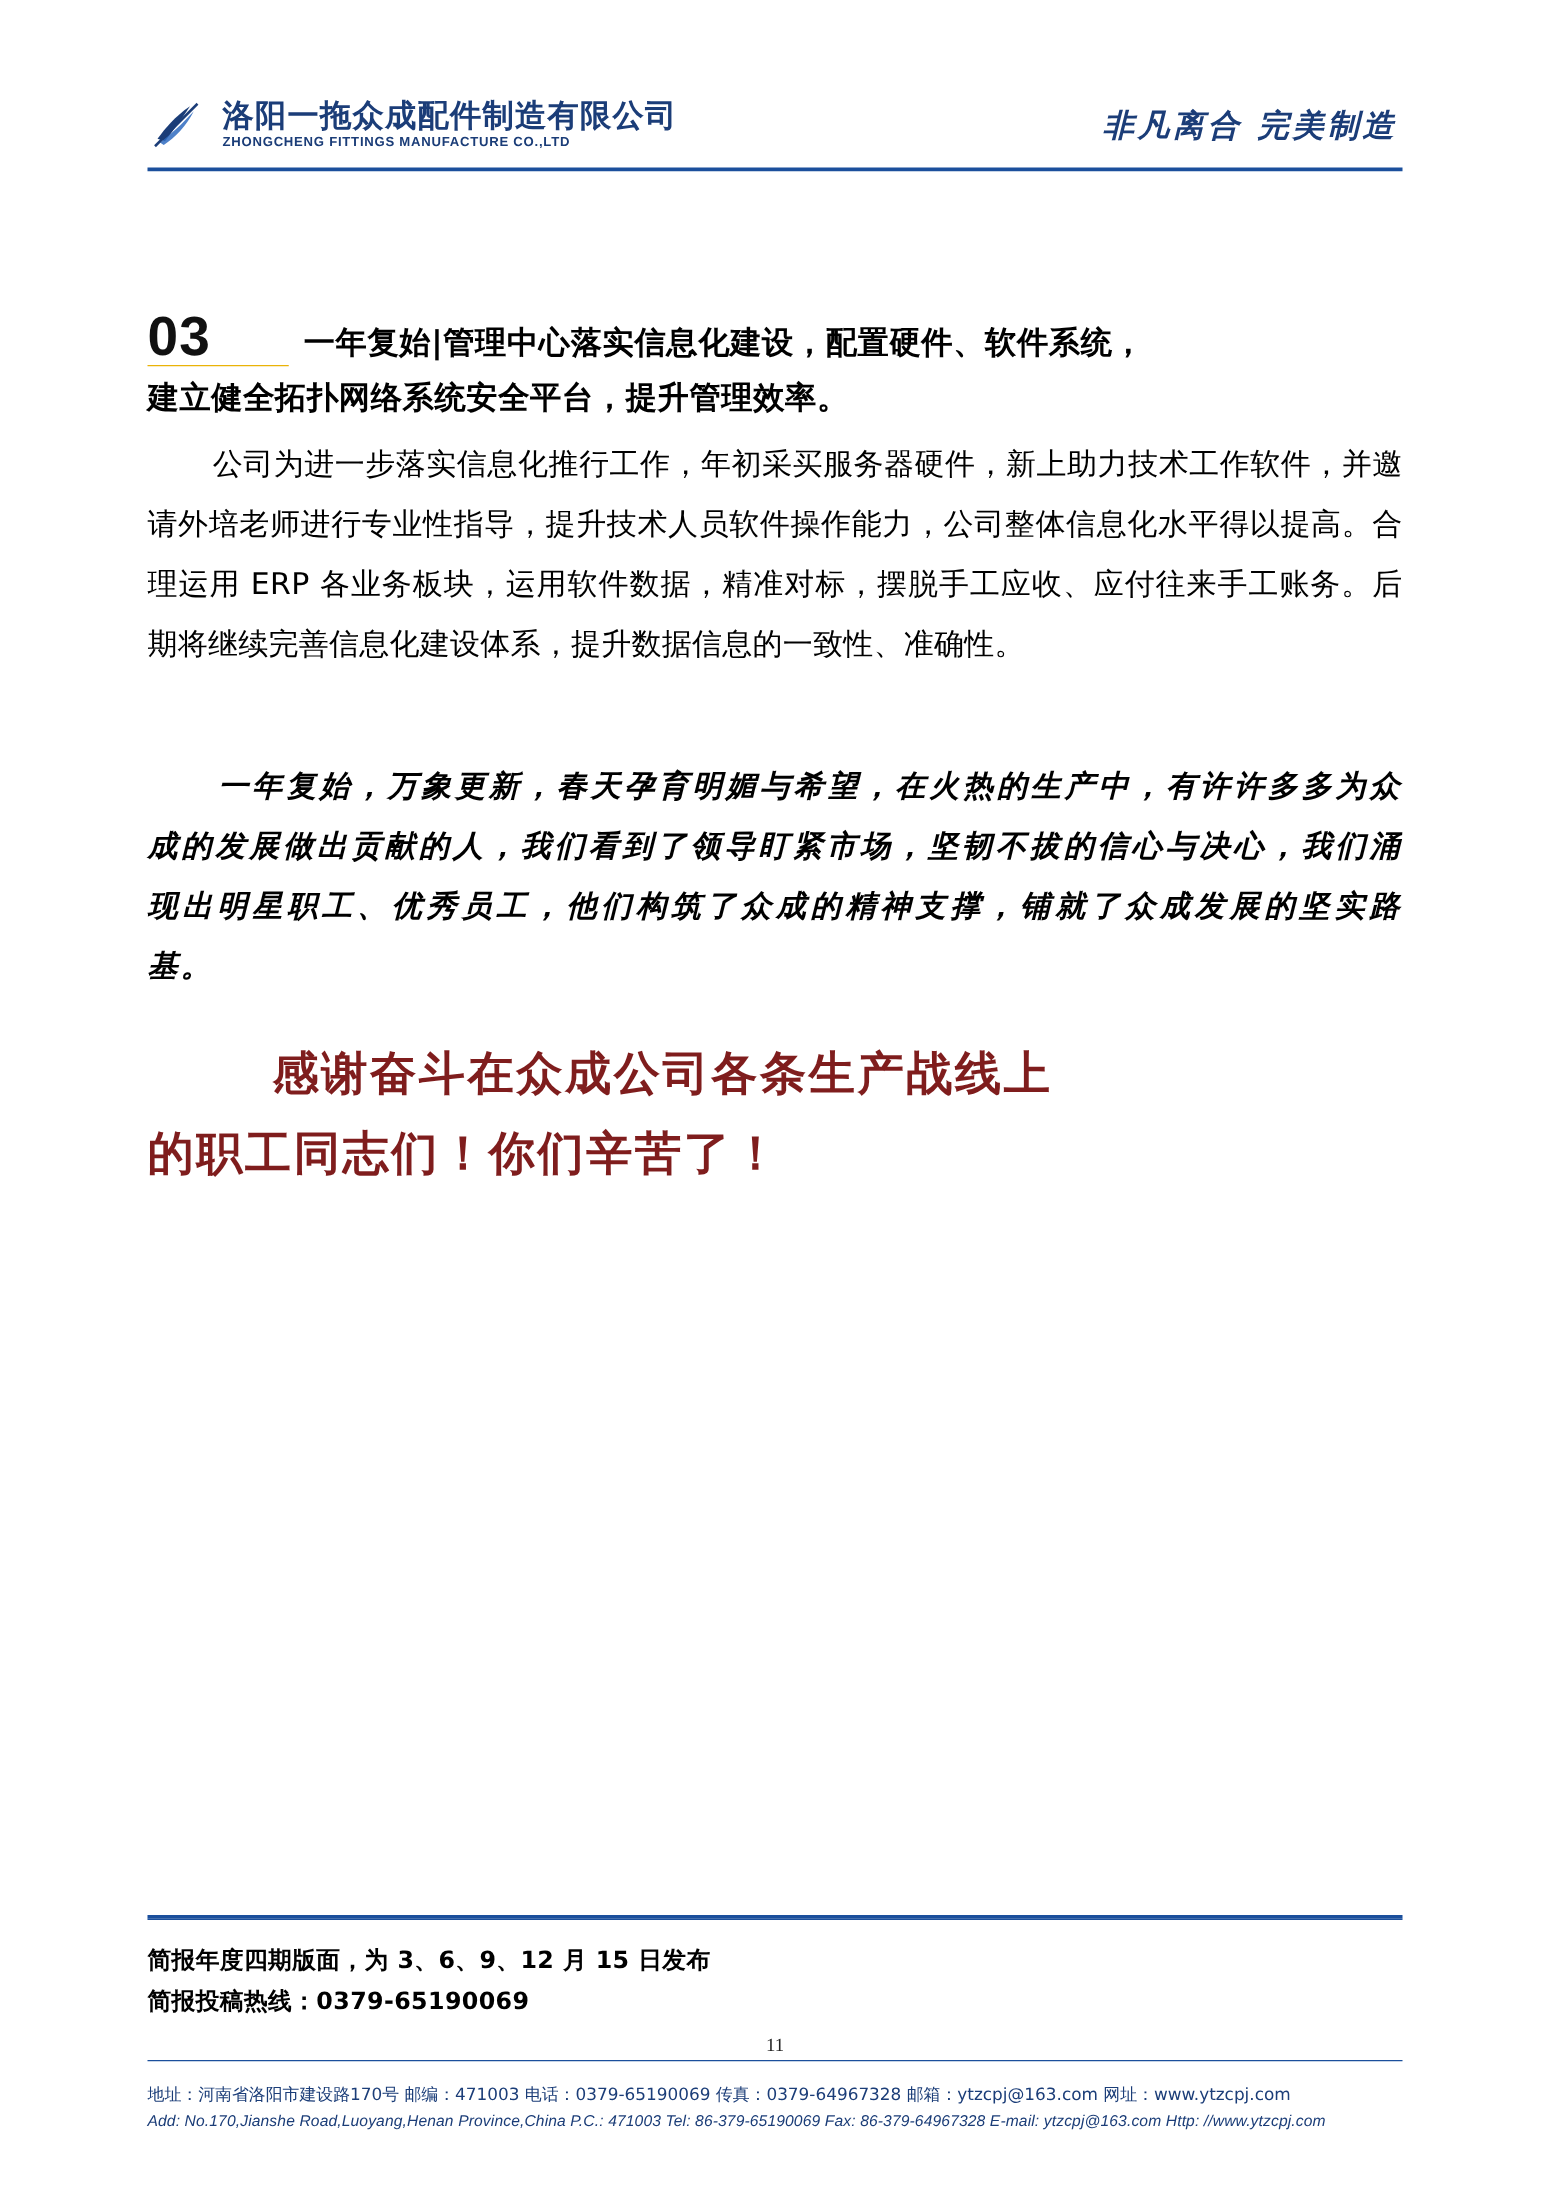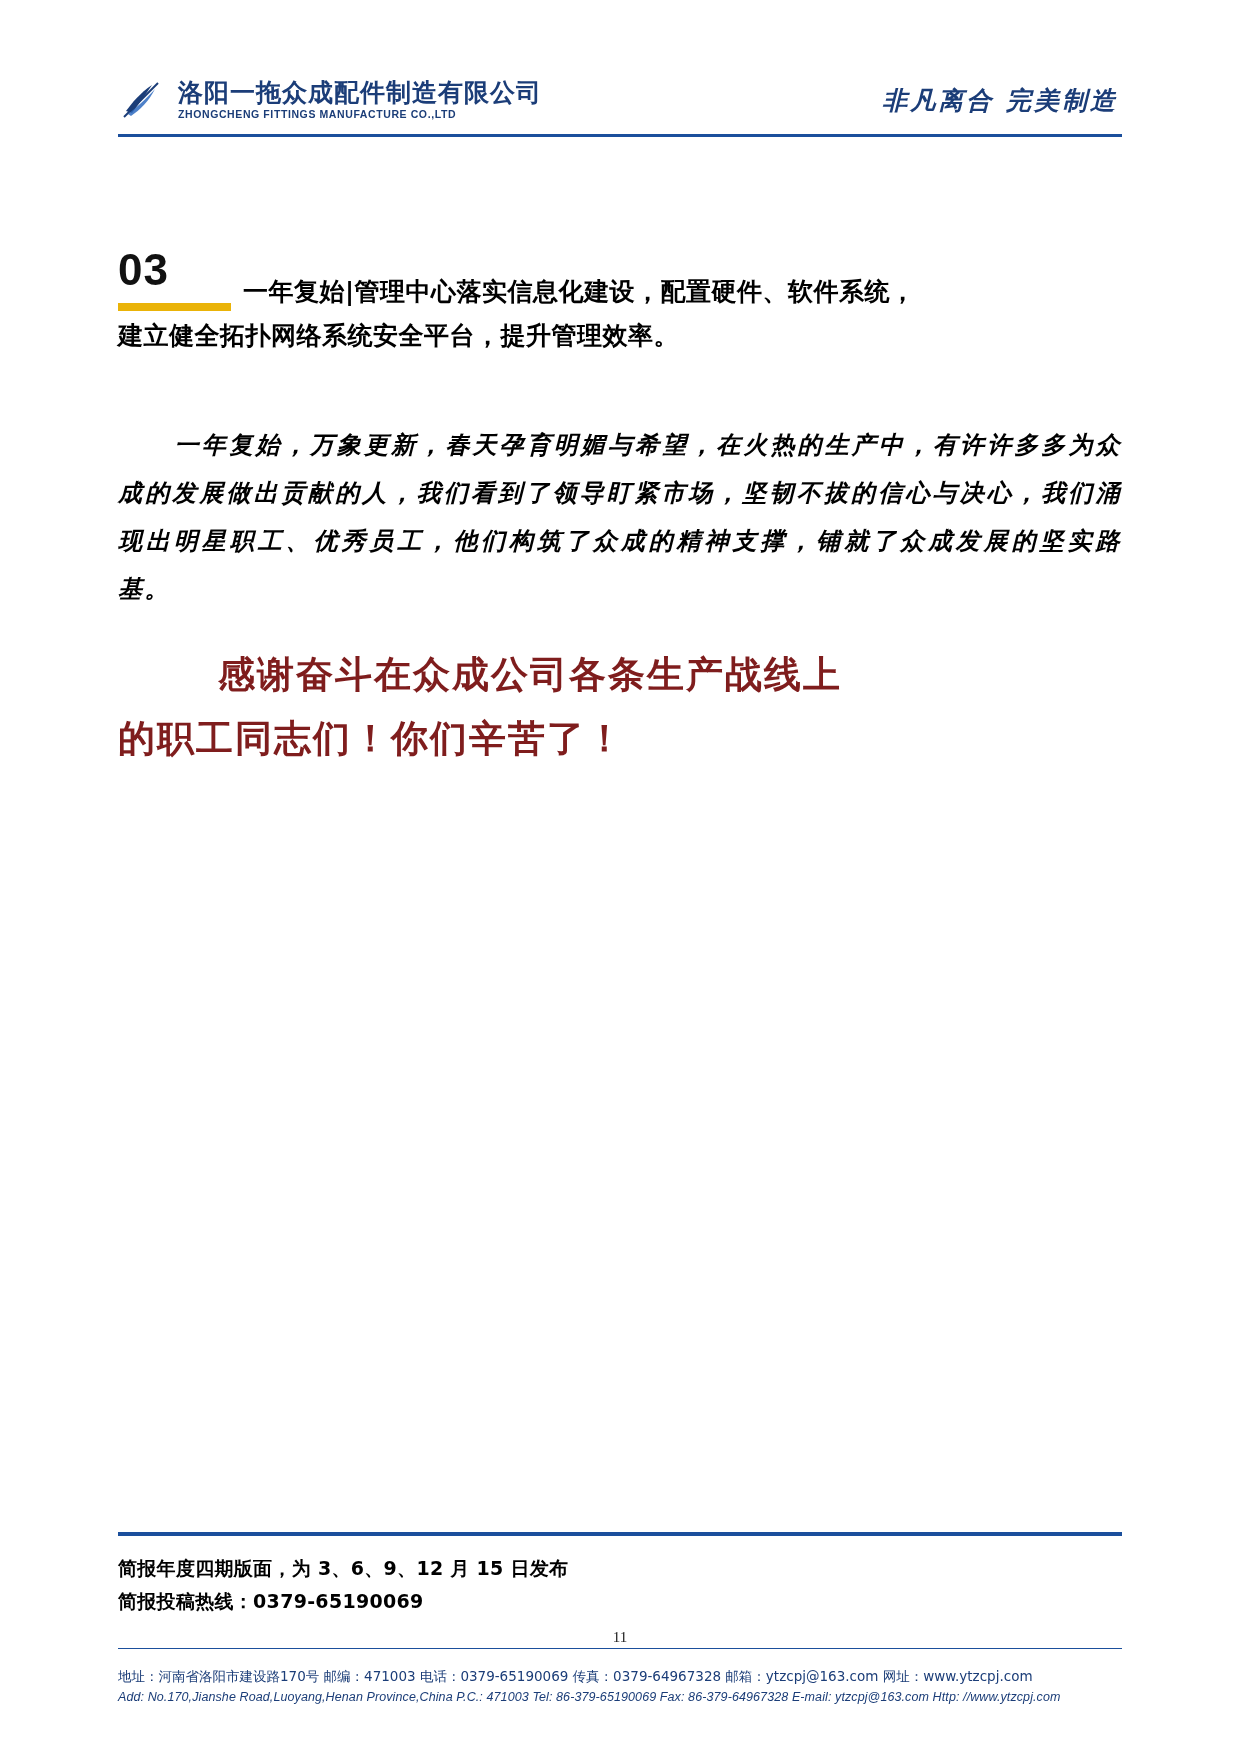--- a/index.html
+++ b/index.html
@@ -100,22 +100,22 @@
   .sec-line-1 {
     display: flex;
     align-items: flex-end;
   }
   .sec-num {
     font-size: 44px;
     font-weight: bold;
     color: #111;
     line-height: 1;
     letter-spacing: 1px;
-    border-bottom: 8px solid #eab308;
-    padding-bottom: 11px;
+    border-bottom: 1px solid #eab308;
+    padding-bottom: 0;
     padding-right: 62px;
     margin-right: 12px;
     font-family: "Liberation Sans", sans-serif;
   }
   .sec-title-a {
     font-size: 25px;
     font-weight: bold;
     line-height: 1.25;
     letter-spacing: 0.5px;
     padding-bottom: 4px;
@@ -246,20 +246,21 @@
   <div class="content">
 
     <div class="section-head">
       <div class="sec-line-1">
         <span class="sec-num">03</span>
         <span class="sec-title-a">一年复始|管理中心落实信息化建设，配置硬件、软件系统，</span>
       </div>
       <div class="sec-title-b">建立健全拓扑网络系统安全平台，提升管理效率。</div>
     </div>
 
+    <div class="para"><span class="ind"></span><span>公司为进一步落实信息化推行工作，年初采买服务器硬件，新上助力技术工作软件，并邀请外培老师进行专业性指导，提升技术人员软件操作能力，公司整体信息化水平得以提高。合理运用 ERP 各业务板块，运用软件数据，精准对标，摆脱手工应收、应付往来手工账务。后期将继续完善信息化建设体系，提升数据信息的一致性、准确性。</span></div>
 
     <div class="para-bold"><span class="ind"></span><span>一年复始，万象更新，春天孕育明媚与希望，在火热的生产中，有许许多多为众成的发展做出贡献的人，我们看到了领导盯紧市场，坚韧不拔的信心与决心，我们涌现出明星职工、优秀员工，他们构筑了众成的精神支撑，铺就了众成发展的坚实路基。</span></div>
 
     <div class="closing">
       <div><span class="ind"></span><span>感谢奋斗在众成公司各条生产战线上</span></div>
       <div>的职工同志们！你们辛苦了！</div>
     </div>
 
   </div>
 

